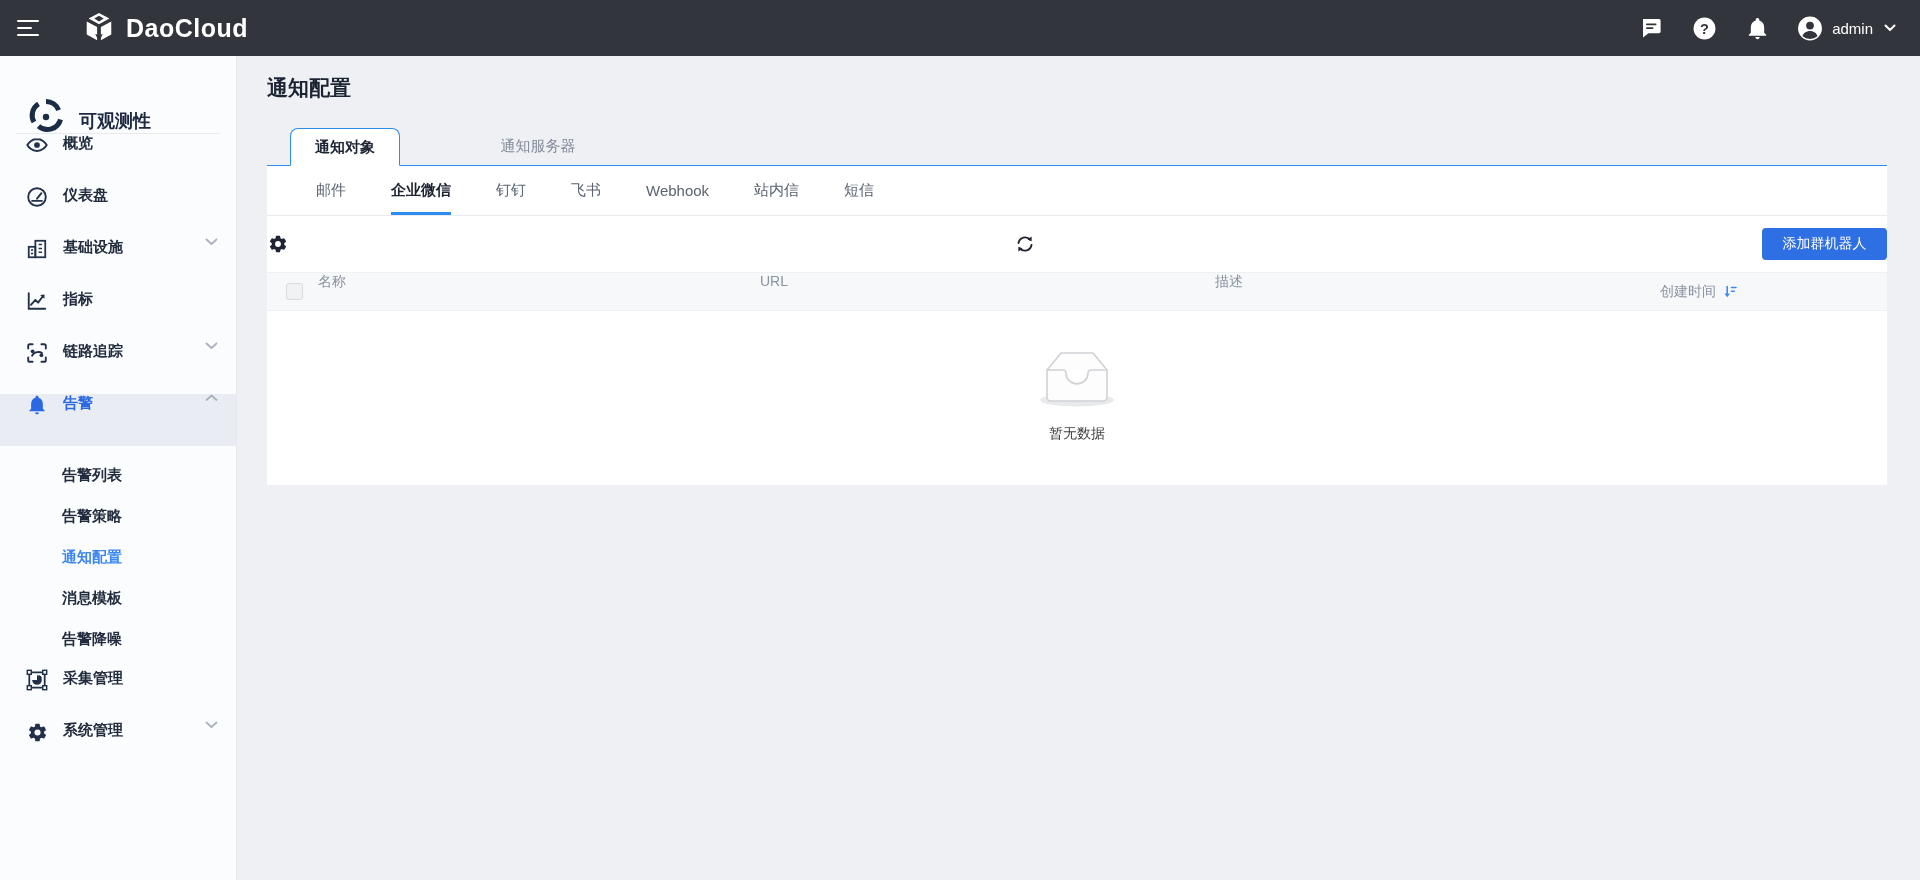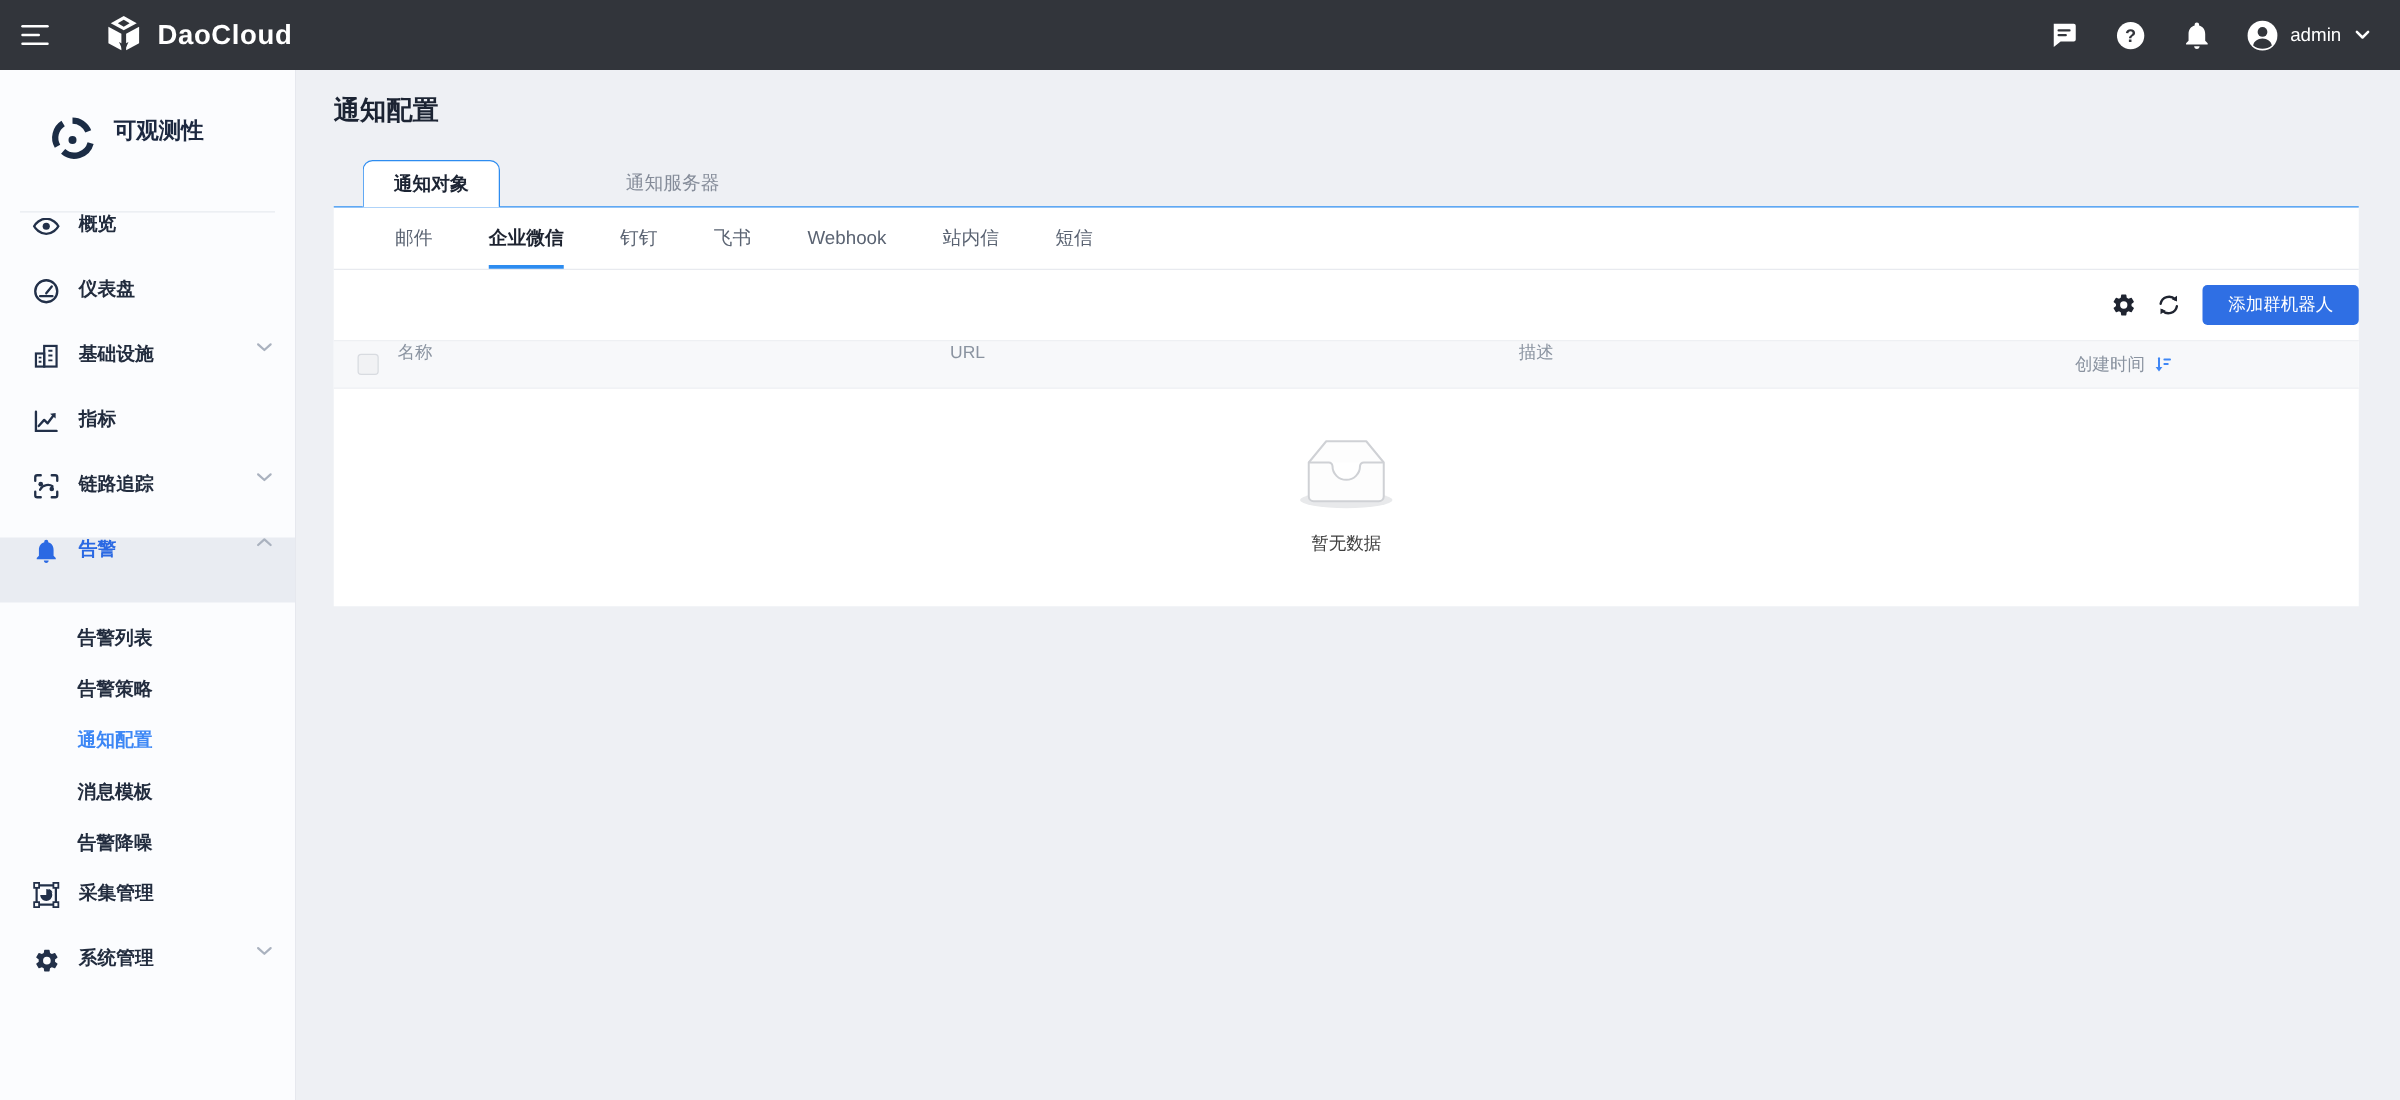--- a/index.html
+++ b/index.html
@@ -9,33 +9,33 @@
   
   .topbar { position:absolute; left:0; top:0; width:1920px; height:56px;
     background:#32353b; display:flex; align-items:center; z-index:10; }
   .hamburger { width:56px; height:56px; display:flex; flex-direction:column;
     justify-content:center; align-items:center; gap:5px; cursor:pointer; }
   .hamburger span { display:block; height:2px; background:#fff; border-radius:1px; }
   .hamburger span:nth-child(1){ width:22px; }
   .hamburger span:nth-child(2){ width:15px; align-self:flex-start; margin-left:17px; }
   .hamburger span:nth-child(3){ width:22px; }
   .brand { display:flex; align-items:center; gap:10px; margin-left:26px; }
-  .brand-name { color:#fff; font-size:22px; font-weight:700; letter-spacing:.5px; }
+  .brand-name { color:#fff; font-size:25px; font-weight:700; letter-spacing:.5px; }
   .topbar-right { margin-left:auto; display:flex; align-items:center; gap:27px;
     padding-right:24px; }
   .tb-icon { width:26px; height:26px; display:flex; align-items:center;
     justify-content:center; cursor:pointer; }
   .user-chip { display:flex; align-items:center; gap:9px; cursor:pointer; }
   .user-name { color:#fff; font-size:15px; }
 
   
   .sidebar { position:absolute; left:0; top:56px; width:237px; height:824px;
     background:#fbfcfe; border-right:1px solid #e6e8ee; }
-  .sb-header { height:77px; display:flex; align-items:flex-start; gap:15px;
-    padding-left:40px;margin-top:36px; }
+  .sb-header { height:77px; display:flex; align-items:flex-end; gap:15px;
+    padding-left:28px; }
   .sb-title { font-size:18px; font-weight:700; color:#1c2840; }
   .sb-divider { height:1px; background:#e8eaef; margin:0 16px; }
   .sb-item { height:52px; display:flex; padding:0 18px 0 26px;
     cursor:pointer; color:#222c3e; }
   .sb-item .sb-ic { width:22px; height:22px; display:flex; align-items:center;
     justify-content:center; color:#223049; flex:0 0 22px; }
   .sb-label { margin-left:15px; font-size:15px; font-weight:600; }
   .sb-chevron { margin-left:auto; color:#aab2bf; display:flex; }
   .sb-item.active { background:#e9ecf2; color:#2b69e3; }
   .sb-item.active .sb-ic { color:#2b69e3; }
@@ -61,21 +61,21 @@
   .card { background:#fff; border-top:1px solid #2d8cf0; height:320px;
     position:relative; z-index:1; }
 
   .subtabs { height:50px; border-bottom:1px solid #e8eaef; display:flex;
     align-items:stretch; padding-left:49px; gap:45px; }
   .subtab { display:flex; align-items:center; font-size:15px; color:#5a6372;
     cursor:pointer; border-bottom:3px solid transparent; padding-top:3px; }
   .subtab.active { color:#1d2330; font-weight:700; border-bottom:3px solid #2d8cf0; }
 
   .toolbar { height:56px; display:flex; align-items:center;
-    justify-content:flex-end; }
+    justify-content:space-between; }
   .tool-icon { width:22px; height:22px; display:flex; align-items:center;
     justify-content:center; color:#1f2430; cursor:pointer; }
   .tool-icon.gear { margin-right:14px; }
   .tool-icon.refresh { margin-right:16px; }
   .primary-btn { width:125px; height:32px; background:#2f6fe4; color:#fff;
     border:none; border-radius:4px; font-size:14px; cursor:pointer;
     font-family:inherit; }
 
   .thead { height:39px; background:#f7f8fa; border-top:1px solid #eef0f3;
     border-bottom:1px solid #eef0f3; display:flex; 

